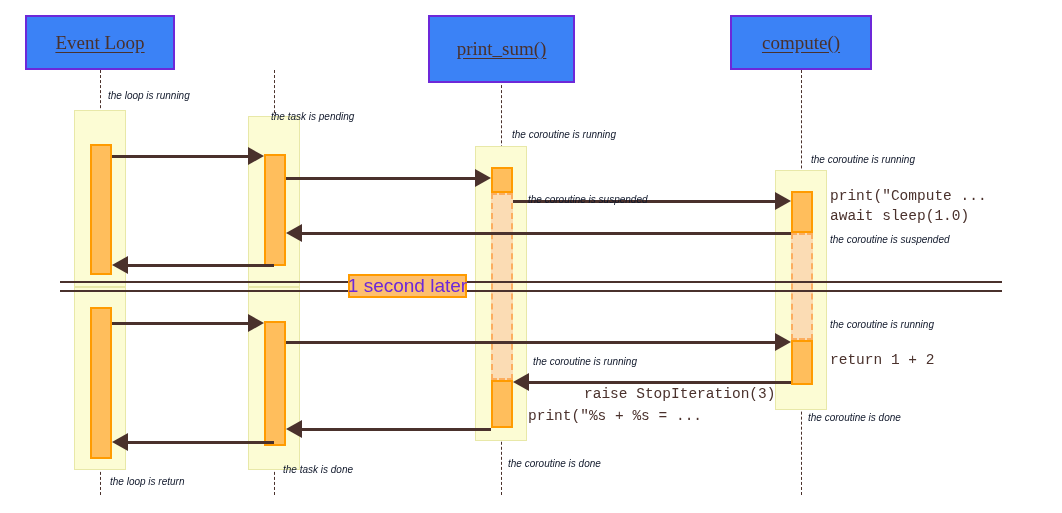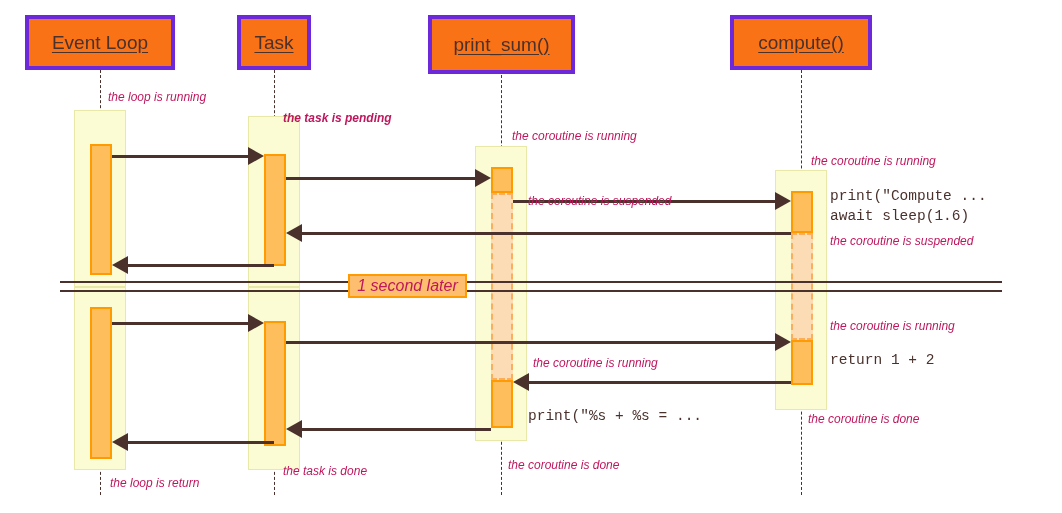--- a/index.html
+++ b/index.html
@@ -4,24 +4,24 @@
 <style>
   html,body{margin:0;padding:0;background:#ffffff;}
   body{width:1062px;height:513px;position:relative;overflow:hidden;
        font-family:"Liberation Sans", sans-serif;}
 
   #canvas{position:absolute;left:0;top:0;width:1062px;height:513px;}
 
   
   .participant{
     position:absolute;
-    background:#f97316;
-    border:4px solid #6d28d9;
-    box-sizing:border-box;
-    display:flex;align-items:center;justify-content:center;
+    background:#3b82f6;
+    border:2px solid #6d28d9;
+    box-sizing:border-box;
+    display:flex;align-items:center;justify-content:center;font-family:Liberation Serif, serif;
   }
   .participant span{
     font-size:19px;
     color:#4A312C;
     text-decoration:underline;
     text-underline-offset:3px;
     white-space:nowrap;
   }
 
   
@@ -73,22 +73,22 @@
   .head.left{
     border-top:9px solid transparent;
     border-bottom:9px solid transparent;
     border-right:16px solid #4A312C;
   }
 
   
   .note{
     position:absolute;
     font-style:italic;
-    font-size:12px;
-    color:#be185d;
+    font-size:10px;
+    color:#0f172a;
     white-space:nowrap;
   }
   .code{
     position:absolute;
     font-family:"Liberation Mono", monospace;
     font-size:14.5px;
     color:#4A312C;
     white-space:pre;
   }
 
@@ -99,23 +99,22 @@
     border-top:2px solid #4A312C;
   }
   .divider-box{
     position:absolute;
     background:#FDBF6F;
     border:2px solid #FF9B00;
     box-sizing:border-box;
     display:flex;align-items:center;justify-content:center;
   }
   .divider-box span{
-    font-style:italic;
-    font-size:16px;
-    color:#be185d;
+    font-size:19px;
+    color:#6d28d9;
     white-space:nowrap;
   }
 </style>
 </head>
 <body>
 
 <div id="canvas">
 
   <div class="lifeline" style="left:100px;top:70px;height:425px;"></div>
   <div class="lifeline" style="left:274px;top:70px;height:425px;"></div>
@@ -166,57 +165,55 @@
   <div class="head left" style="left:112px;top:256px;"></div>
 
   <div class="shaft" style="left:112px;top:322px;width:142px;"></div>
   <div class="head right" style="left:248px;top:314px;"></div>
 
   <div class="shaft" style="left:286px;top:341px;width:495px;"></div>
   <div class="head right" style="left:775px;top:333px;"></div>
 
   <div class="shaft" style="left:527px;top:381px;width:264px;"></div>
   <div class="head left" style="left:513px;top:373px;"></div>
+  <div class="code" style="left:584px;top:386px;">raise StopIteration(3)</div>
 
   <div class="shaft" style="left:300px;top:428px;width:191px;"></div>
   <div class="head left" style="left:286px;top:420px;"></div>
 
   <div class="shaft" style="left:126px;top:441px;width:148px;"></div>
   <div class="head left" style="left:112px;top:433px;"></div>
 
   <div class="divider-line" style="left:60px;top:281px;width:942px;"></div>
   <div class="divider-line" style="left:60px;top:290px;width:942px;"></div>
   <div class="divider-box" style="left:348px;top:274px;width:119px;height:24px;">
     <span>1 second later</span>
   </div>
 
   <div class="code" style="left:830px;top:188px;">print("Compute ...</div>
-  <div class="code" style="left:830px;top:208px;">await sleep(1.6)</div>
+  <div class="code" style="left:830px;top:208px;">await sleep(1.0)</div>
   <div class="code" style="left:830px;top:352px;">return 1 + 2</div>
   <div class="code" style="left:528px;top:408px;">print("%s + %s = ...</div>
 
   <div class="note" style="left:108px;top:90px;">the loop is running</div>
-  <div class="note" style="left:283px;top:111px;font-weight:bold;">the task is pending</div>
+  <div class="note" style="left:271px;top:111px;">the task is pending</div>
   <div class="note" style="left:512px;top:129px;">the coroutine is running</div>
   <div class="note" style="left:811px;top:154px;">the coroutine is running</div>
   <div class="note" style="left:528px;top:194px;">the coroutine is suspended</div>
   <div class="note" style="left:830px;top:234px;">the coroutine is suspended</div>
   <div class="note" style="left:830px;top:319px;">the coroutine is running</div>
   <div class="note" style="left:533px;top:356px;">the coroutine is running</div>
   <div class="note" style="left:808px;top:412px;">the coroutine is done</div>
   <div class="note" style="left:508px;top:458px;">the coroutine is done</div>
   <div class="note" style="left:283px;top:464px;">the task is done</div>
   <div class="note" style="left:110px;top:476px;">the loop is return</div>
 
   <div class="participant" style="left:25px;top:15px;width:150px;height:55px;">
     <span>Event Loop</span>
   </div>
-  <div class="participant" style="left:237px;top:15px;width:74px;height:55px;">
-    <span>Task</span>
-  </div>
-  <div class="participant" style="left:428px;top:15px;width:147px;height:59px;">
+  <div class="participant" style="left:428px;top:15px;width:147px;height:68px;">
     <span>print_sum()</span>
   </div>
   <div class="participant" style="left:730px;top:15px;width:142px;height:55px;">
     <span>compute()</span>
   </div>
 
 </div>
 
 </body></html>

